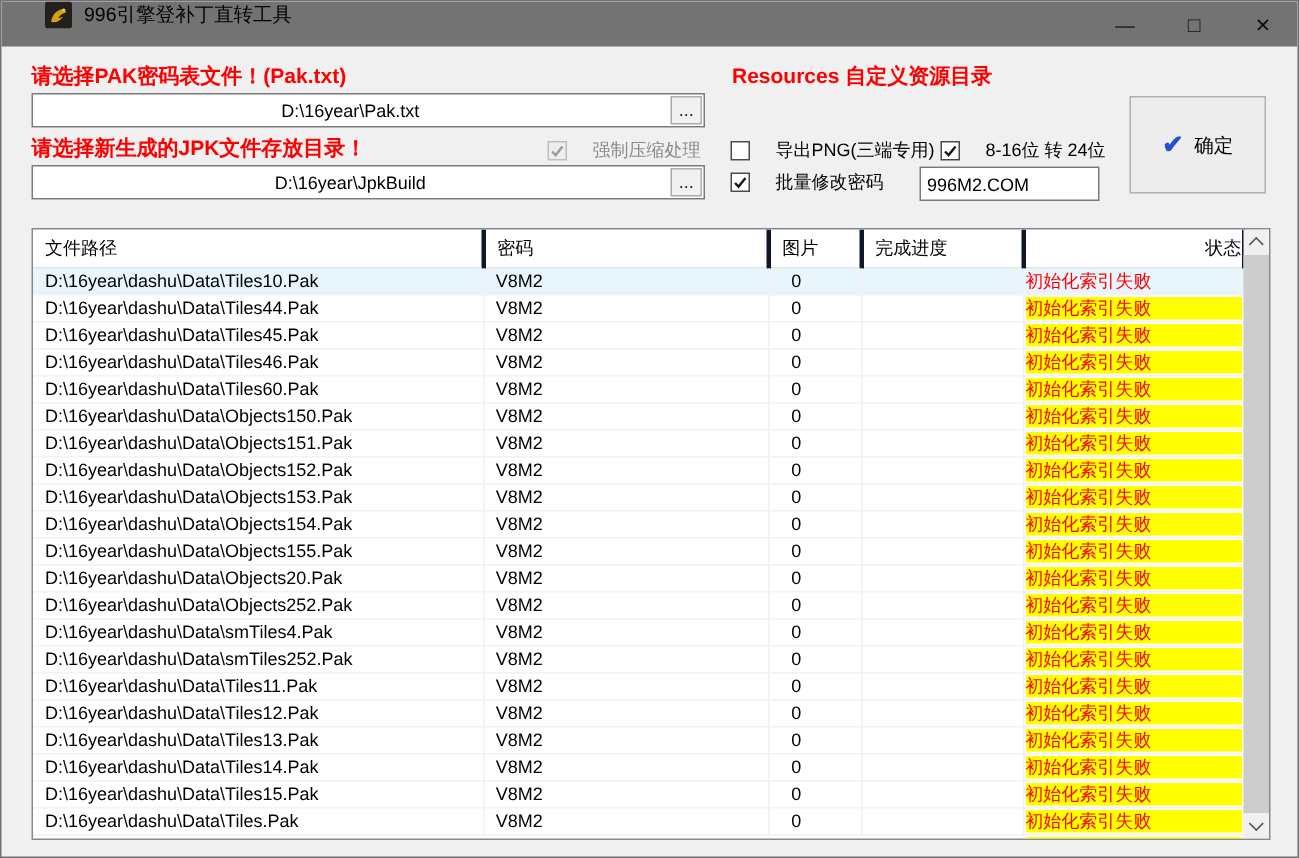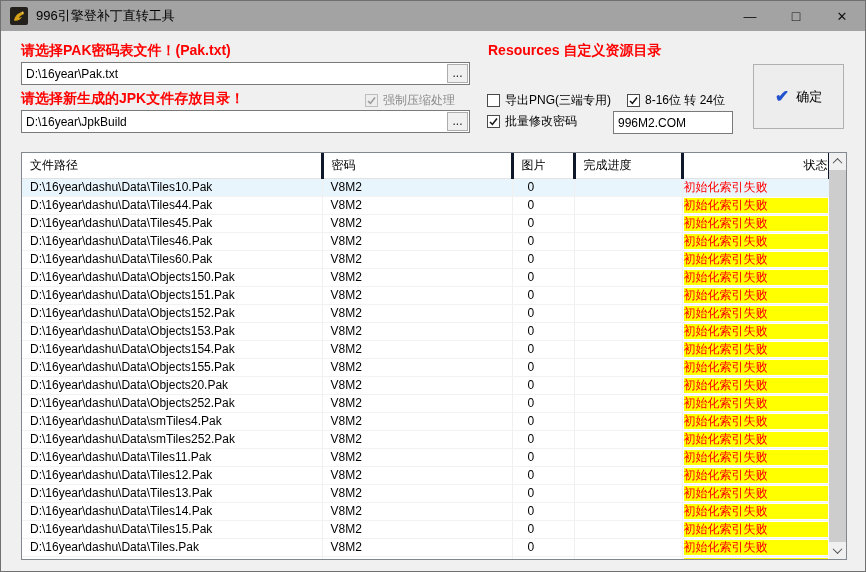--- a/index.html
+++ b/index.html
@@ -3,45 +3,45 @@
 <meta charset="utf-8">
 <style>
   * { margin:0; padding:0; box-sizing:border-box; }
   html,body { background:#e8e8e8; font-family:"Liberation Sans", sans-serif; }
   .window {
     position:relative; width:866px; height:572px; background:#f0f0f0;
     border:1px solid #707070; overflow:hidden;
   }
   
   .titlebar {
-    position:absolute; left:0; top:0; right:0; height:30px; background:#a3a3a3;
-    display:flex; align-items:center;
+    position:absolute; left:0; top:0; right:0; height:30px; background:#737373;
+    display:flex; padding-left:20px;
   }
   .app-icon { width:18px; height:18px; margin-left:9px; flex:0 0 auto; }
   .title { margin-left:8px; font-size:13px; color:#000; }
   .win-controls { margin-left:auto; display:flex; height:100%; }
   .win-btn { width:46px; height:100%; display:flex; align-items:center; justify-content:center;
              font-size:13px; color:#111; cursor:default; }
   .win-btn.max { font-size:14px; }
   
   .red-label { position:absolute; color:#ff0000; font-weight:bold; font-size:14px; white-space:nowrap; }
   
   .textbox { position:absolute; background:#fff; border:1px solid #7a7a7a; }
   .textbox input {
     border:none; outline:none; background:transparent; width:100%; height:100%;
     font:12px "Liberation Sans", sans-serif; padding:0 4px; color:#000;
   }
-  .textbox.with-browse input { width:calc(100% - 24px); }
+  .textbox.with-browse input { width:calc(100% - 24px);text-align:center; }
   .browse-btn {
     position:absolute; top:1px; right:1px; width:21px; height:calc(100% - 2px);
     background:#f0f0f0; border:1px solid #adadad; font-size:12px; line-height:9px;
     text-align:center; color:#222; padding:0;
   }
   
-  .check { position:absolute; display:flex; align-items:center; gap:5px; font-size:12px; color:#000; white-space:nowrap; }
+  .check { position:absolute; display:flex; align-items:center; gap:17px; font-size:12px; color:#000; white-space:nowrap; }
   .cb-box { width:13px; height:13px; background:#fff; border:1px solid #4a4a4a;
             display:inline-flex; align-items:center; justify-content:center; flex:0 0 auto; }
   .cb-box svg { width:11px; height:11px; display:block; }
   .cb-label.underlined { }
   .check.disabled { color:#8b8b8b; }
   .check.disabled .cb-box { border-color:#bdbdbd; background:#eeeeee; }
   
   .confirm-btn {
     position:absolute; left:752px; top:63px; width:91px; height:65px;
     background:#ededed; border:1px solid #b0b0b0;

